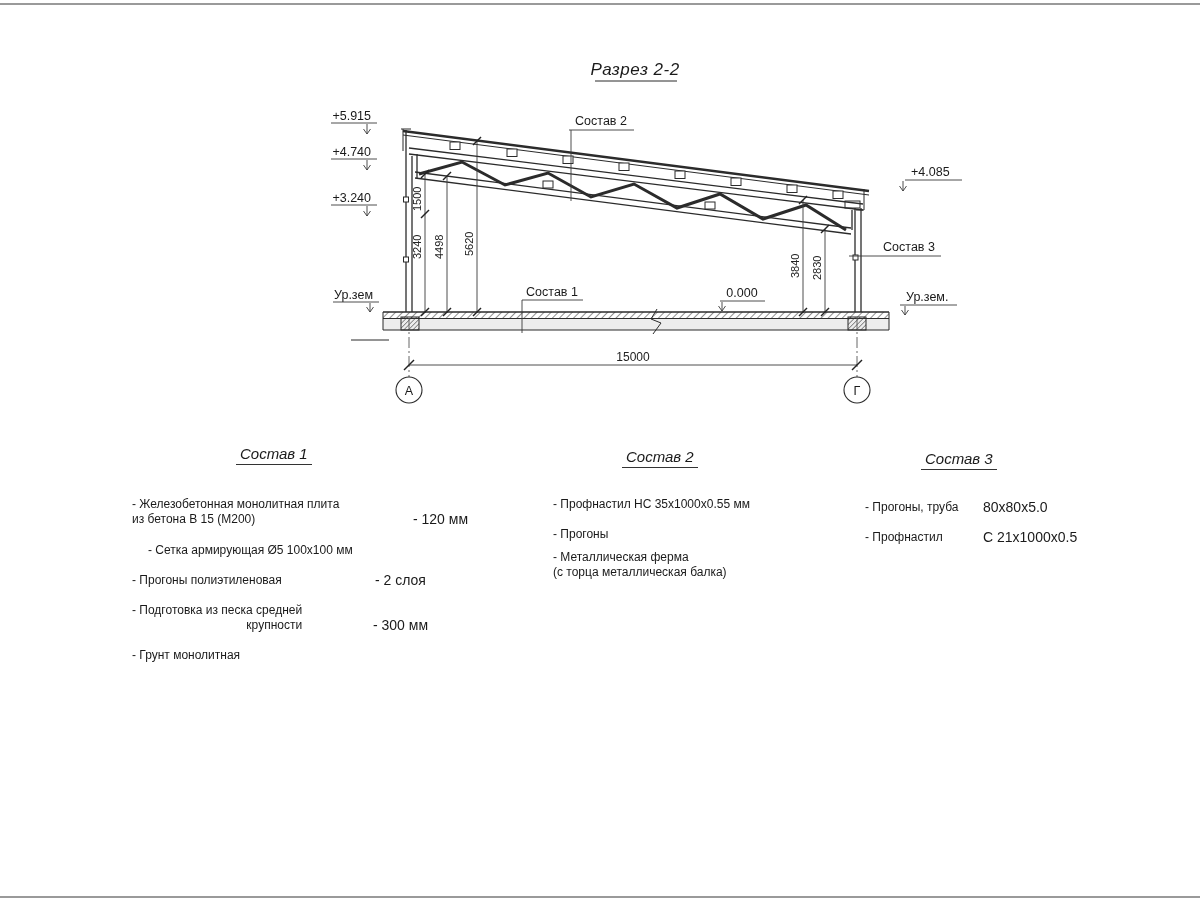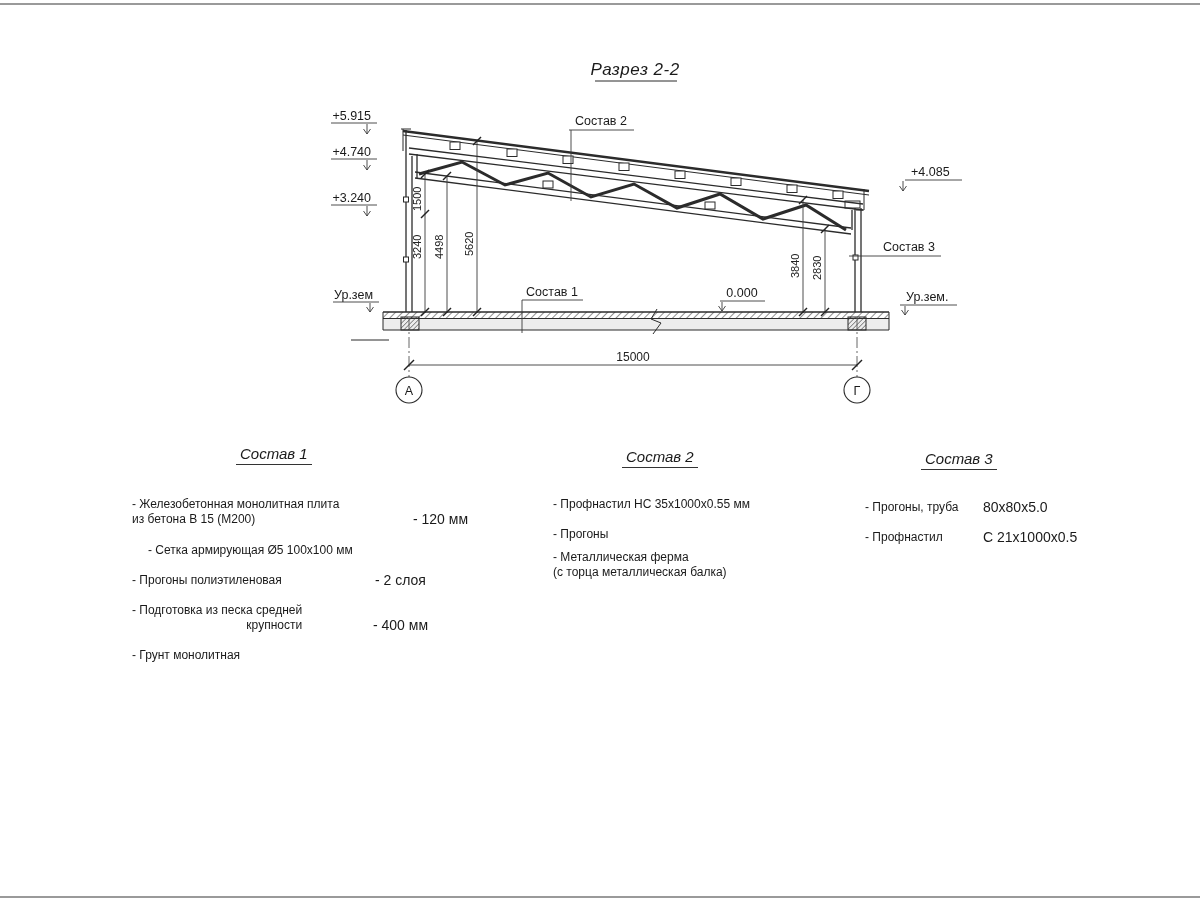--- a/index.html
+++ b/index.html
@@ -192,21 +192,21 @@
 <div class="spec-list" style="left:130px;top:445px;width:310px;">
   <div class="spec-title" style="left:106px;top:0;">Состав 1</div>
   <div class="spec-item" style="left:2px;top:52px;">- Железобетонная  монолитная плита
 из бетона В 15 (М200)</div>
   <div class="spec-val" style="left:243px;top:67px;margin-left:40px;">- 120 мм</div>
   <div class="spec-item" style="left:18px;top:98px;">- Сетка армирующая Ø5 100х100 мм</div>
   <div class="spec-item" style="left:2px;top:128px;">- Прогоны полиэтиленовая</div>
   <div class="spec-val" style="left:245px;top:128px;">- 2 слоя</div>
   <div class="spec-item" style="left:2px;top:158px;text-align:right;">- Подготовка из песка средней
 крупности</div>
-  <div class="spec-val" style="left:243px;top:173px;">- 400 мм</div>
+  <div class="spec-val" style="left:243px;top:173px;">- 300 мм</div>
   <div class="spec-item" style="left:2px;top:203px;">- Грунт монолитная</div>
 </div>
 
 <div class="spec-list" style="left:548px;top:448px;width:260px;">
   <div class="spec-title" style="left:74px;top:0;">Состав 2</div>
   <div class="spec-item" style="left:5px;top:49px;">- Профнастил НС 35х1000х0.55 мм</div>
   <div class="spec-item" style="left:5px;top:79px;">- Прогоны</div>
   <div class="spec-item" style="left:5px;top:102px;">- Металлическая ферма
 (с торца металлическая балка)</div>
 </div>

